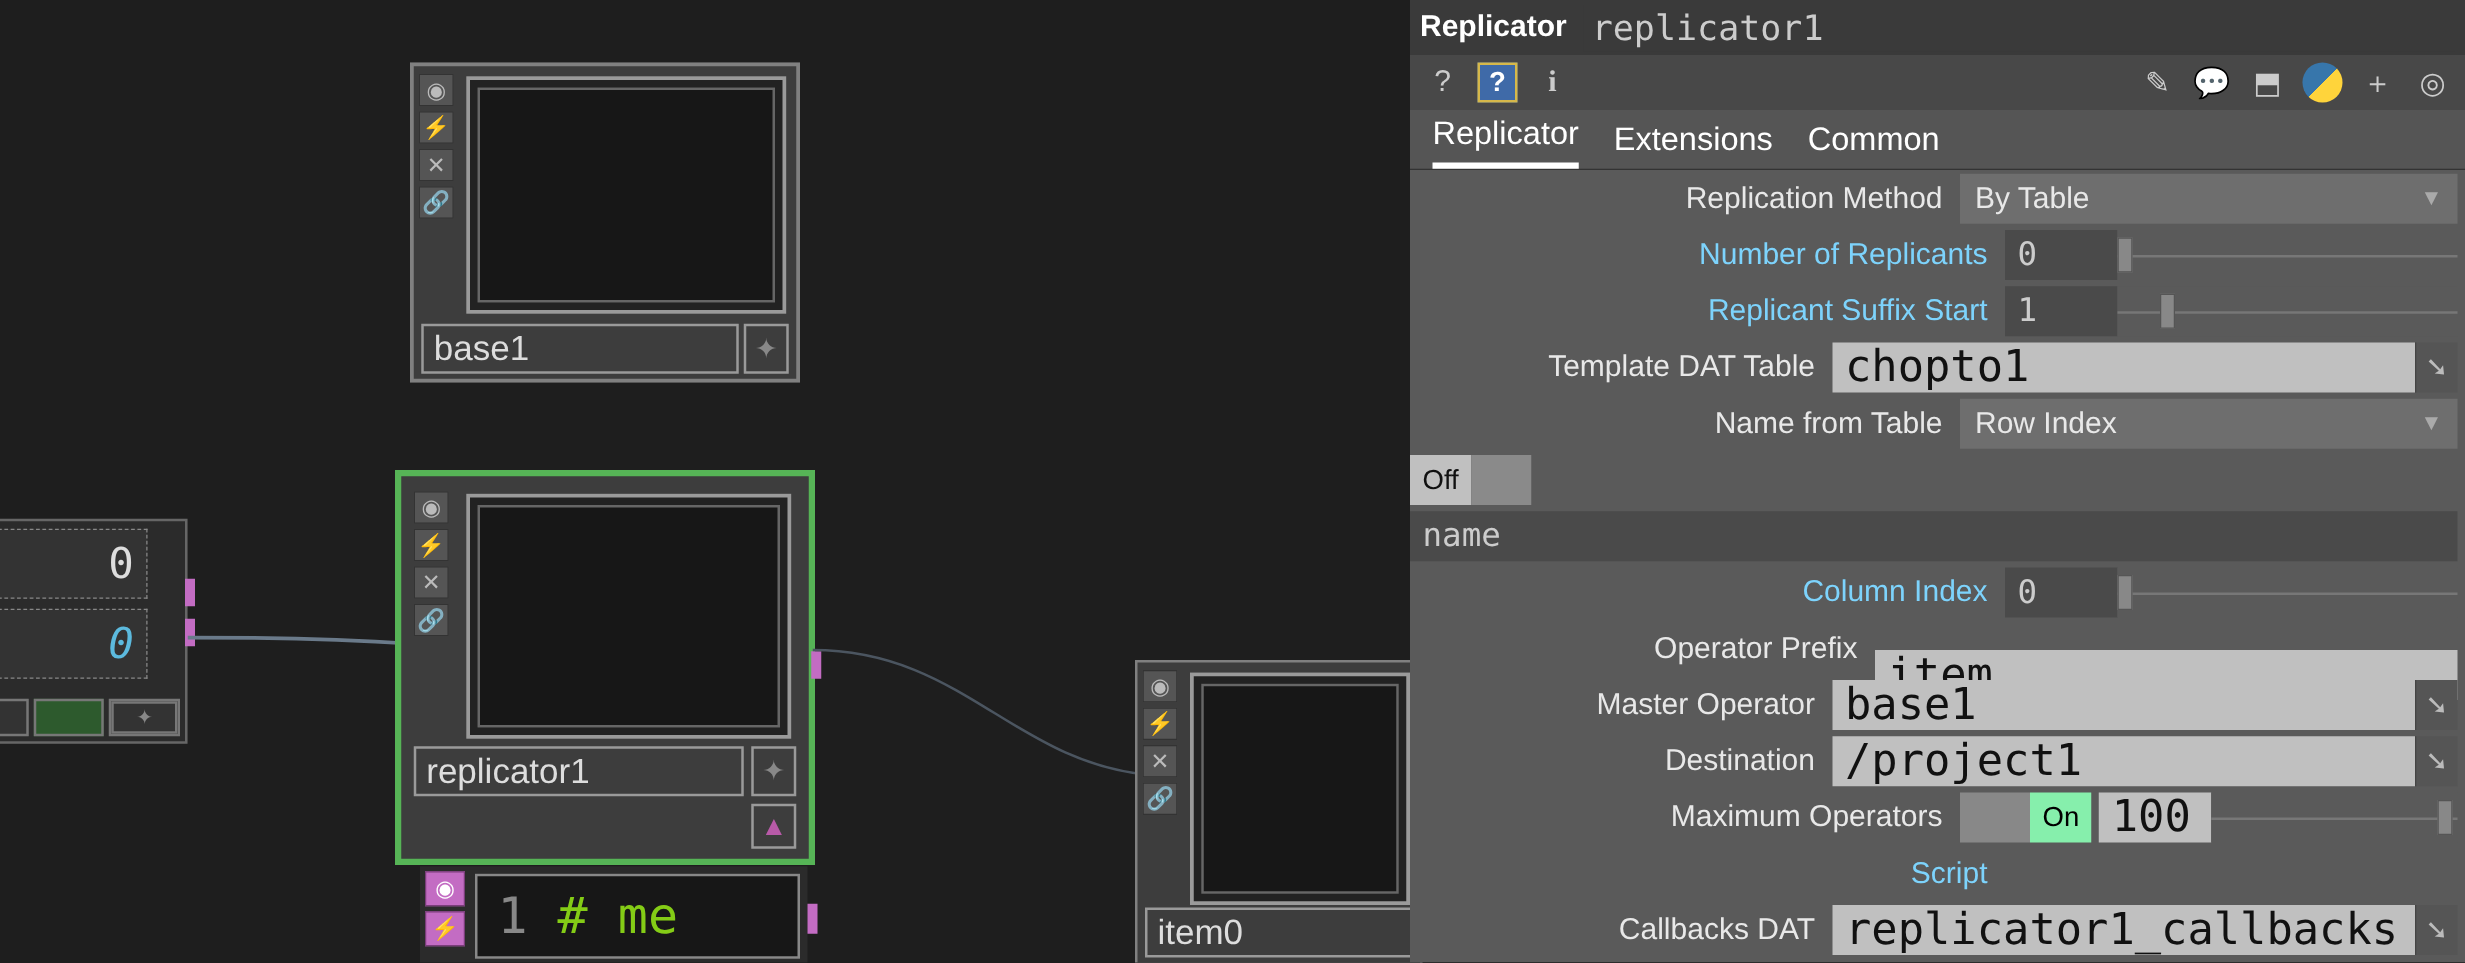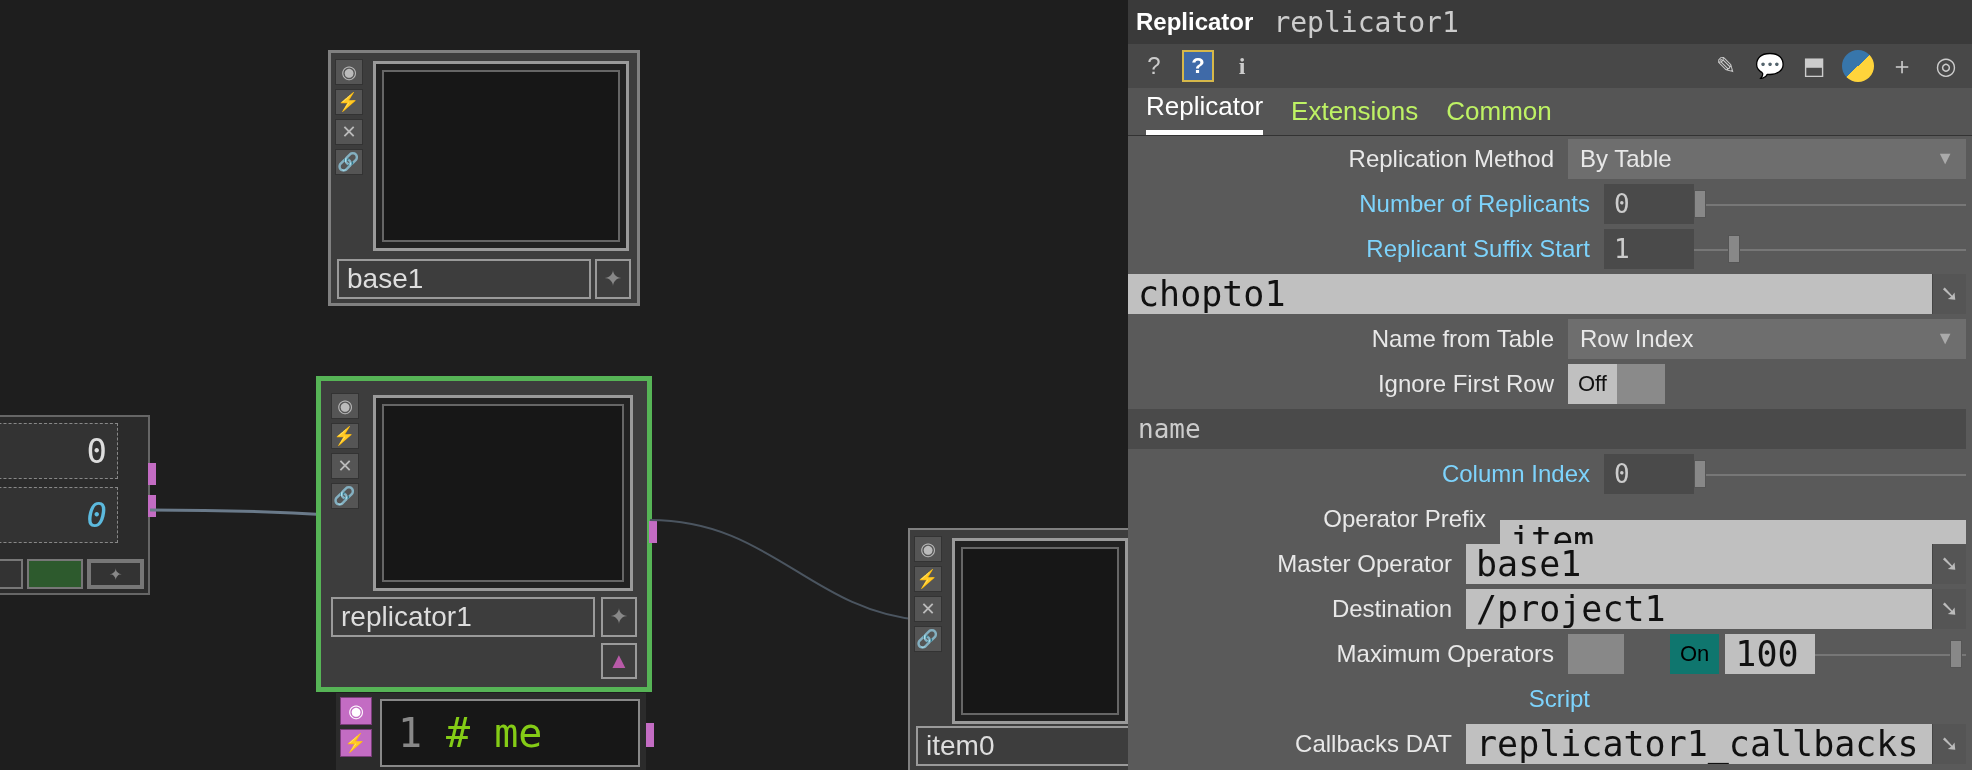--- a/index.html
+++ b/index.html
@@ -154,21 +154,21 @@
     width:32px; height:32px; display:flex; align-items:center; justify-content:center;
     color:#ccc; font-size:24px;
   }
   .iconbar .helpbox { width:32px; height:32px; background:#3f6aa8; border:2px solid #d6b84a; color:#fff; font-weight:700; display:flex;align-items:center;justify-content:center; font-size:22px;}
   .iconbar .python { width:32px; height:32px; border-radius:16px; background:linear-gradient(135deg,#3776ab 50%,#ffd43b 50%); }
   .tabs {
     height: 48px; background:#555;
     display:flex; align-items:flex-end; gap:28px; padding:0 18px;
     border-bottom:1px solid #333;
   }
-  .tabs .tab { color:#bef264; font-size:26px; padding-bottom:8px; cursor:pointer; }
+  .tabs .tab { color:#ffffff; font-size:26px; padding-bottom:8px; cursor:pointer; }
   .tabs .tab.active { color:#fff; border-bottom:5px solid #fff; }
 
   .rows { flex:1; overflow:hidden; }
   .row {
     display:flex; align-items:center; height:45px;
   }
   .row .lbl {
     width: 440px; text-align:right; padding-right:14px;
     color:#e8e8e8; font-size:24px;
   }
@@ -197,21 +197,21 @@
   }
   .slider .track { position:absolute; left:0; right:0; top:50%; height:2px; background:#777; }
   .slider .thumb { position:absolute; top:6px; width:12px; height:28px; background:#888; border:1px solid #555; }
   .toggle {
     height:40px; background:#c0c0c0; color:#111;
     font-size:22px; padding:0 10px; display:flex; align-items:center;
   }
   .toggle-pad { width:48px; height:40px; background:#8a8a8a; }
   .maxop-wrap { display:flex; align-items:center; }
   .maxop-wrap .pre { width:56px; height:40px; background:#888; }
-  .maxop-wrap .on { height:40px; background:#0f766e; color:#000; font-size:22px; padding:0 10px; display:flex;align-items:center;margin-left:46px; }
+  .maxop-wrap .on { height:40px; background:#86efac; color:#000; font-size:22px; padding:0 10px; display:flex;align-items:center; }
 </style>
 </head>
 <body>
 
 <div class="network">
 
   <div class="chop-node">
     <div class="cell" style="left:6px; top:6px; right:30px; height:56px; color:#ddd;">0</div>
     <div class="cell" style="left:6px; top:70px; right:30px; height:56px; color:#5cbade; font-style:italic;">0</div>
     <div class="foot">
@@ -353,38 +353,38 @@
       <div class="val">
         <input class="field-dark" style="width: 90px;" value="1">
         <div class="slider">
           <div class="track"></div>
             <div class="thumb" style="left:34px;"></div>
         </div>
       </div>
     </div>
 
     <div class="row">
+      <div class="lbl">Template DAT Table</div>
       <div class="val">
         <input class="field-text" style="flex: 1 1 0%;" value="chopto1">
         <div class="arrow-btn">➘</div>
       </div>
     </div>
 
     <div class="row">
       <div class="lbl">Name from Table</div>
       <div class="val">
         <div class="dropdown">
           <span>Row Index</span>
           <span class="chev">▼</span>
         </div>
       </div>
     </div>
 
     <div class="row">
-      <div class="lbl">Ignore First Row</div>
       <div class="val">
         <div class="toggle">Off</div>
         <div class="toggle-pad"></div>
       </div>
     </div>
 
     <div class="row disabled">
       <div class="val">
         <input class="field-dark" style="flex: 1 1 0%;" value="name">
       </div>

